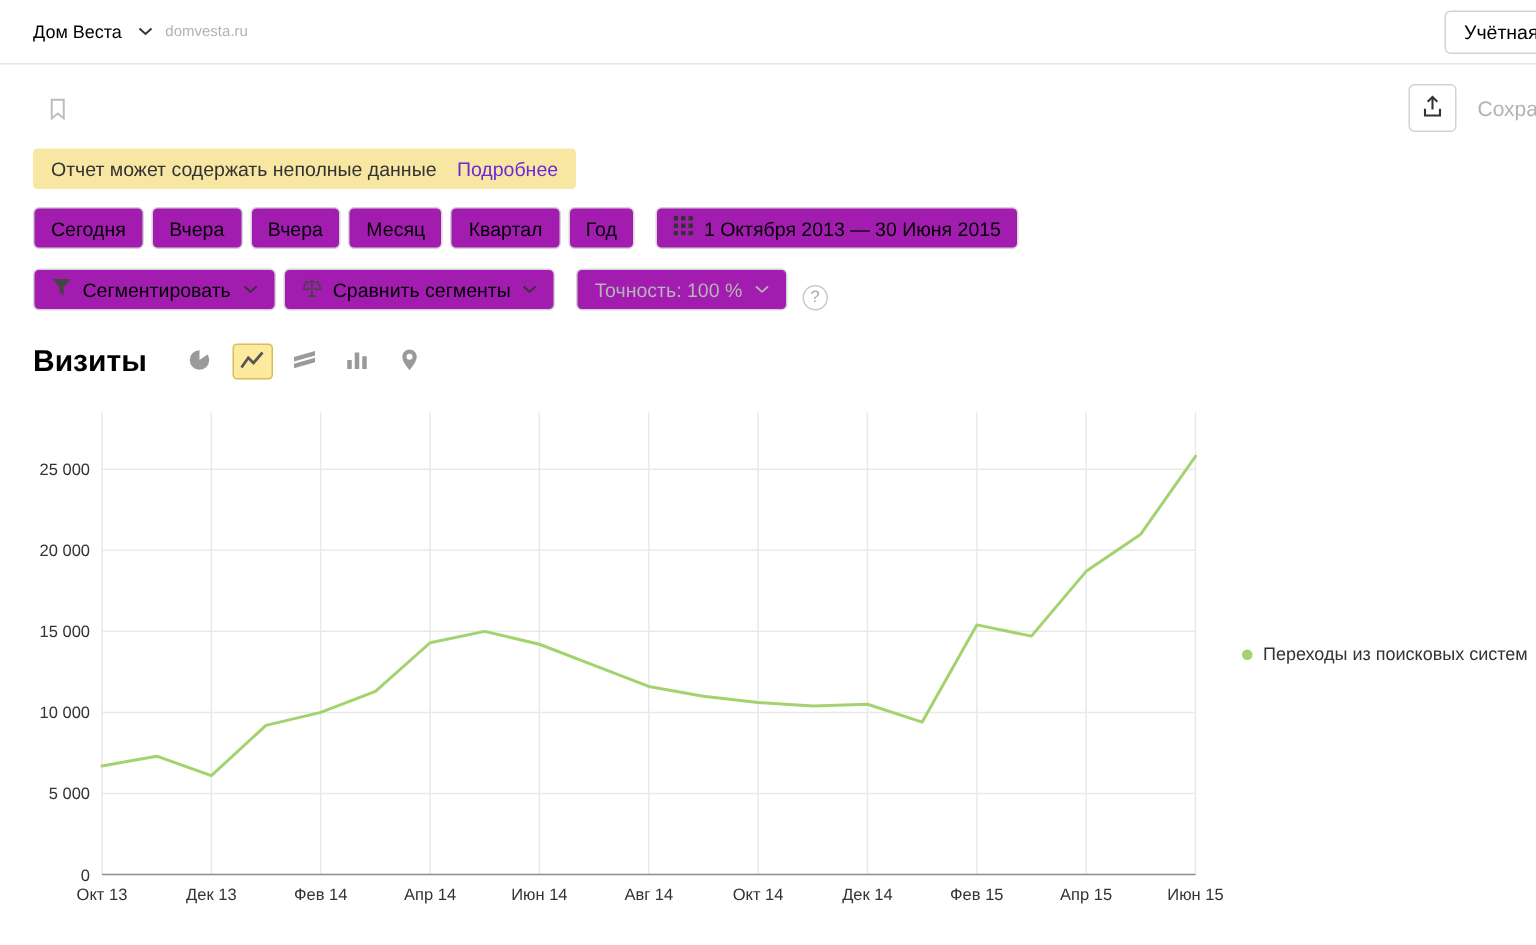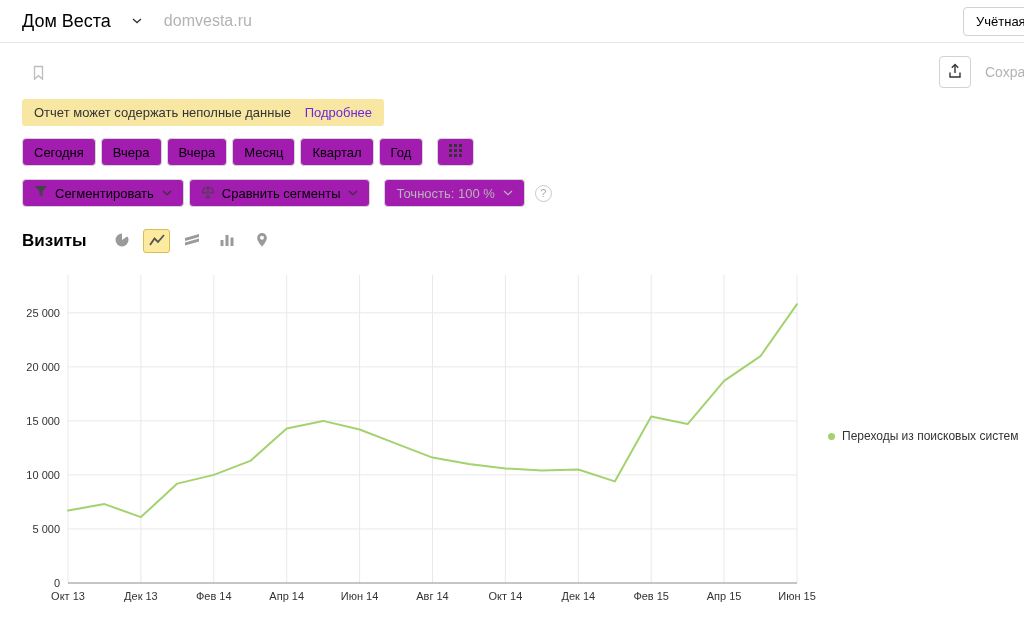--- a/index.html
+++ b/index.html
@@ -7,22 +7,22 @@
   body {
     width:1024px; height:630px; overflow:hidden;
     background:#fff; color:#000;
     font-family:"Liberation Sans", sans-serif;
   }
   
   .topbar {
     height:43px; border-bottom:1px solid #e6e6e6;
     display:flex; align-items:center; padding:0 22px; position:relative;
   }
-  .site-switcher { display:flex; align-items:center; gap:20px; font-size:18px; cursor:pointer; }
-  .site-domain { font-size:16px; color:#b3b3b3; margin-left:22px; text-decoration:none; cursor:pointer; }
+  .site-switcher { display:flex; align-items:center; gap:10px; font-size:12px; cursor:pointer; }
+  .site-domain { font-size:10px; color:#b3b3b3; margin-left:8px; text-decoration:none; cursor:pointer; }
   .account-btn {
     position:absolute; left:963px; top:7px; width:140px; height:29px;
     border:1px solid #d2d2d2; border-radius:4px; background:#fff;
     font-size:13px; font-family:inherit; text-align:left; padding:0 12px; cursor:pointer;
   }
   
   .title-row { position:relative; margin-top:12px; height:36px; display:flex; align-items:center; padding:0 22px; }
   .page-title { font-size:25px; font-weight:700; margin:0; letter-spacing:0.2px; }
   .bookmark { margin-left:10px; display:flex; }
   .export-btn {
@@ -30,37 +30,37 @@
     border:1px solid #d2d2d2; border-radius:4px; background:#fff;
     display:flex; align-items:center; justify-content:center; cursor:pointer;
   }
   .save-label { position:absolute; left:985px; top:9px; font-size:14px; color:#b3b3b3; white-space:nowrap; cursor:pointer; }
   
   .notice-wrap { padding:0 22px; margin-top:8px; }
   .notice { display:inline-block; background:#f7e7a3; border-radius:3px; padding:6px 12px; font-size:13px; color:#333; }
   .notice-link { color:#6d28d9; margin-left:10px; cursor:pointer; }
   
   .controls-row { display:flex; align-items:center; gap:5px; padding:0 22px; margin-top:12px; }
-  .controls-row.second { margin-top:13px; }
+  .controls-row.second { margin-top:13px;align-items:flex-end; }
   .btn {
     height:28px; display:inline-flex; align-items:center; gap:7px;
     padding:0 11px; border:1px solid #d4d4d4; border-radius:4px; background:#a21caf;
     font-size:13px; font-family:inherit; cursor:pointer; white-space:nowrap; color:#000;
   }
   .btn.ml { margin-left:9px; }
   .btn.disabled { color:#b5b5b5; cursor:default; }
   .chev { display:flex; margin-left:1px; }
   .help-btn {
     width:17px; height:17px; border-radius:50%; border:1px solid #c9c9c9; background:#fff;
     color:#a9a9a9; font-size:11px; line-height:1; display:flex; align-items:center; justify-content:center;
     margin-left:5px; cursor:pointer; padding:0;
   }
   
   .metric-row { display:flex; align-items:center; gap:8px; padding:0 22px; margin-top:22px; }
-  .metric-label { font-size:17px; font-weight:700; margin-right:14px; }
+  .metric-label { font-size:20px; font-weight:700; margin-right:14px; }
   .icon-btn {
     width:27px; height:24px; display:flex; align-items:center; justify-content:center;
     background:none; border:1px solid transparent; border-radius:3px; cursor:pointer; padding:0;
   }
   .icon-btn.selected { background:#fcea9e; border-color:#d9bd55; }
   
   .chart-area { position:relative; margin-top:8px; }
   #chart-svg { display:block; font-family:"Liberation Sans", sans-serif; }
   .legend { position:absolute; left:828px; top:168px; display:flex; align-items:center; gap:7px; font-size:12px; color:#333; cursor:pointer; white-space:nowrap; }
   .legend-dot { width:7px; height:7px; border-radius:50%; flex:0 0 auto; background:#a3d36e; }
@@ -137,20 +137,21 @@
               <rect x="10" y="0" width="3" height="3"></rect>
             <rect x="0" y="5" width="3" height="3"></rect>
               <rect x="5" y="5" width="3" height="3"></rect>
               <rect x="10" y="5" width="3" height="3"></rect>
             <rect x="0" y="10" width="3" height="3"></rect>
               <rect x="5" y="10" width="3" height="3"></rect>
               <rect x="10" y="10" width="3" height="3"></rect>
           </g>
         </svg>
       </span>
+      <span>1 Октября 2013 — 30 Июня 2015</span>
     </button>
 
   </div>
 
   <div class="controls-row second">
     <button class="btn">
       <span>
         <svg width="14" height="13" viewBox="0 0 14 13">
             <path d="M1 1h12L8.4 6.5v5.3L5.6 9.9V6.5z" fill="#444"></path>
           </svg>

